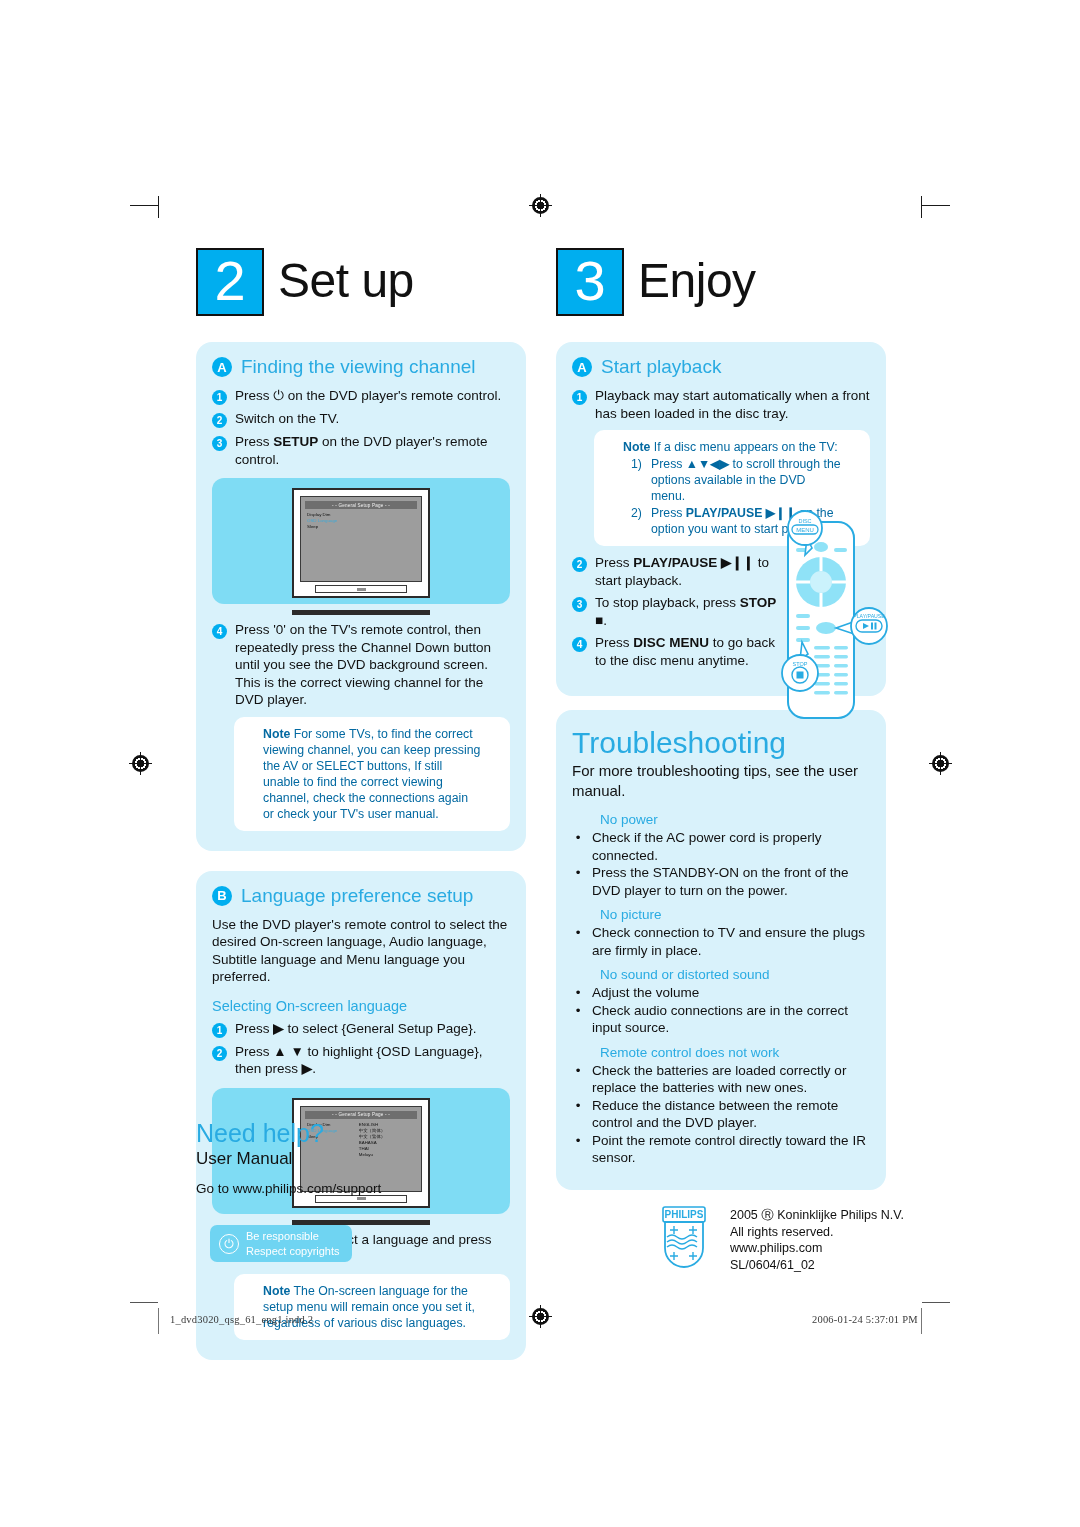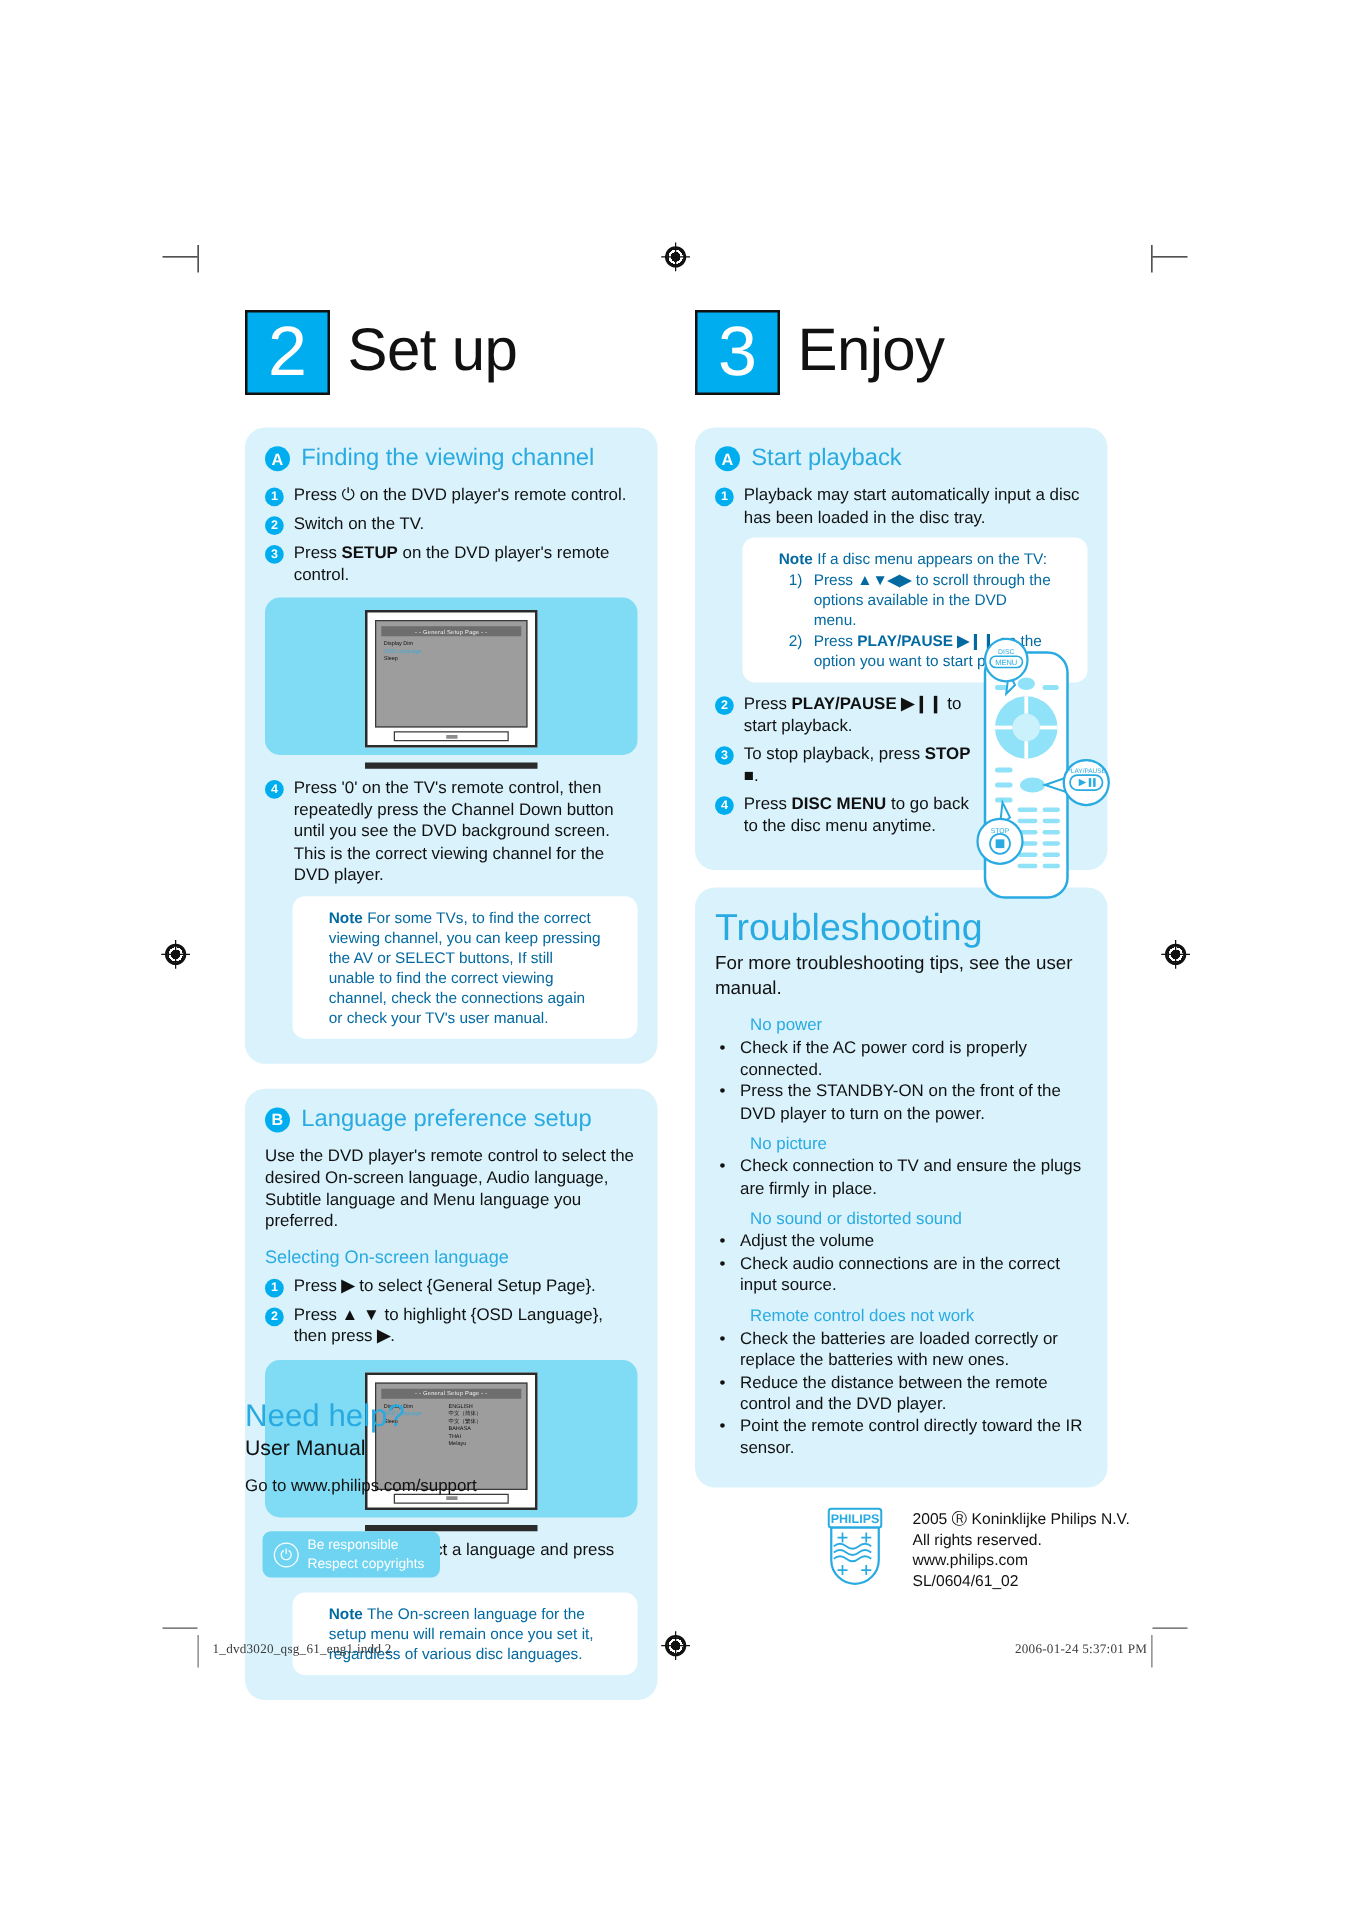--- a/index.html
+++ b/index.html
@@ -377,21 +377,21 @@
 
     <div class="panel tight" style="padding-bottom:22px;">
       <div class="sec-head">
         <div class="letter-badge">A</div>
         <div class="sec-title">Start playback</div>
       </div>
 
       <div class="steps">
         <div class="step-item">
           <div class="num-badge">1</div>
-          <div class="step-text">Playback may start automatically input a disc has been loaded in the disc tray.</div>
+          <div class="step-text">Playback may start automatically when a front has been loaded in the disc tray.</div>
         </div>
       </div>
 
       <div class="note" style="margin-left:22px;">
         <span class="nlabel">Note</span>
         <span>If a disc menu appears on the TV:</span>
         <div class="note-sub">
           <span class="mark">1)</span>
           <span>
             <span>Press</span>

